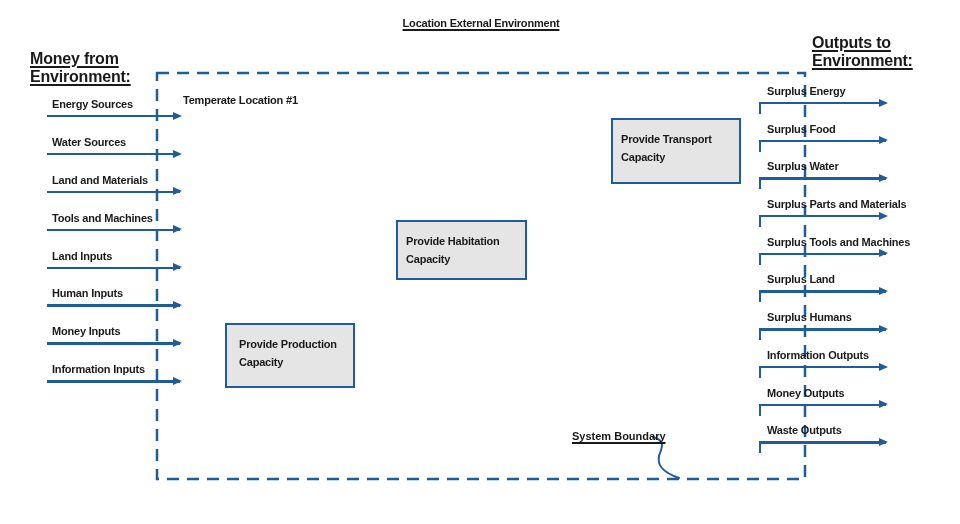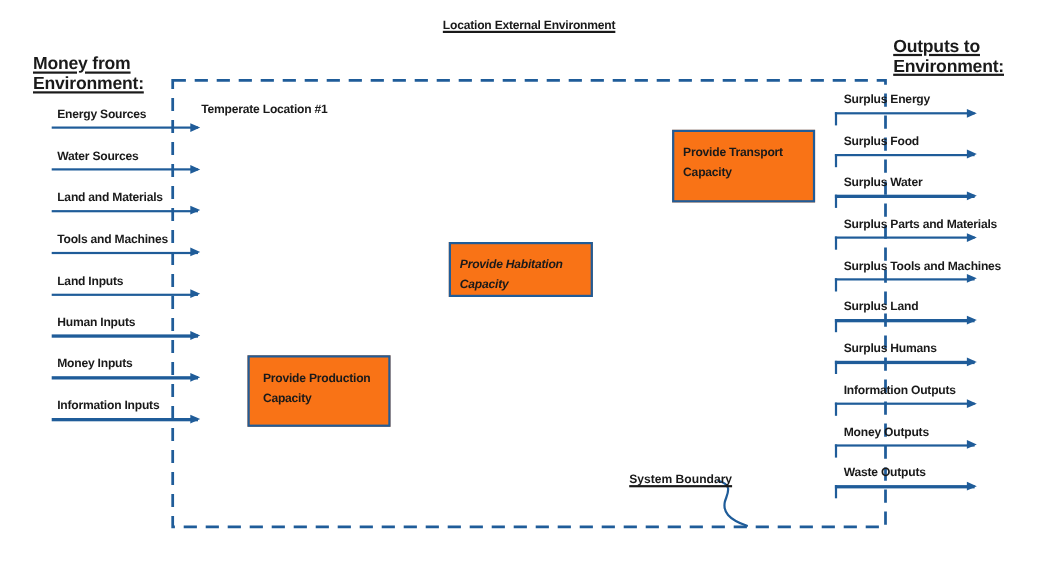--- a/index.html
+++ b/index.html
@@ -76,26 +76,26 @@
   }
   .arrow .stub{            
     position:absolute; left:0; top:0;
     width:2.4px; height:12px;
     background:var(--accent);
   }
   
   .process-box{
     position:absolute;
     border:2px solid var(--accent);
-    background:#f97316;
+    background:#e5e5e5;
     padding:9px 6px 0 8px;
   }
   .process-box .lbl{white-space:normal; line-height:15px;}
   #box-transport{left:611px; top:118px; width:130px; height:66px;}
-  #box-habitation{left:408px; top:220px; width:131px; height:50px;font-style:italic;}
+  #box-habitation{left:396px; top:220px; width:131px; height:60px;}
   #box-production{left:225px; top:323px; width:130px; height:65px;padding-left:12px;}
   
   #system-boundary-label{
     position:absolute; left:572px; top:430px;
     font-size:11px; line-height:12px;
   }
 </style>
 </head>
 <body>
 

